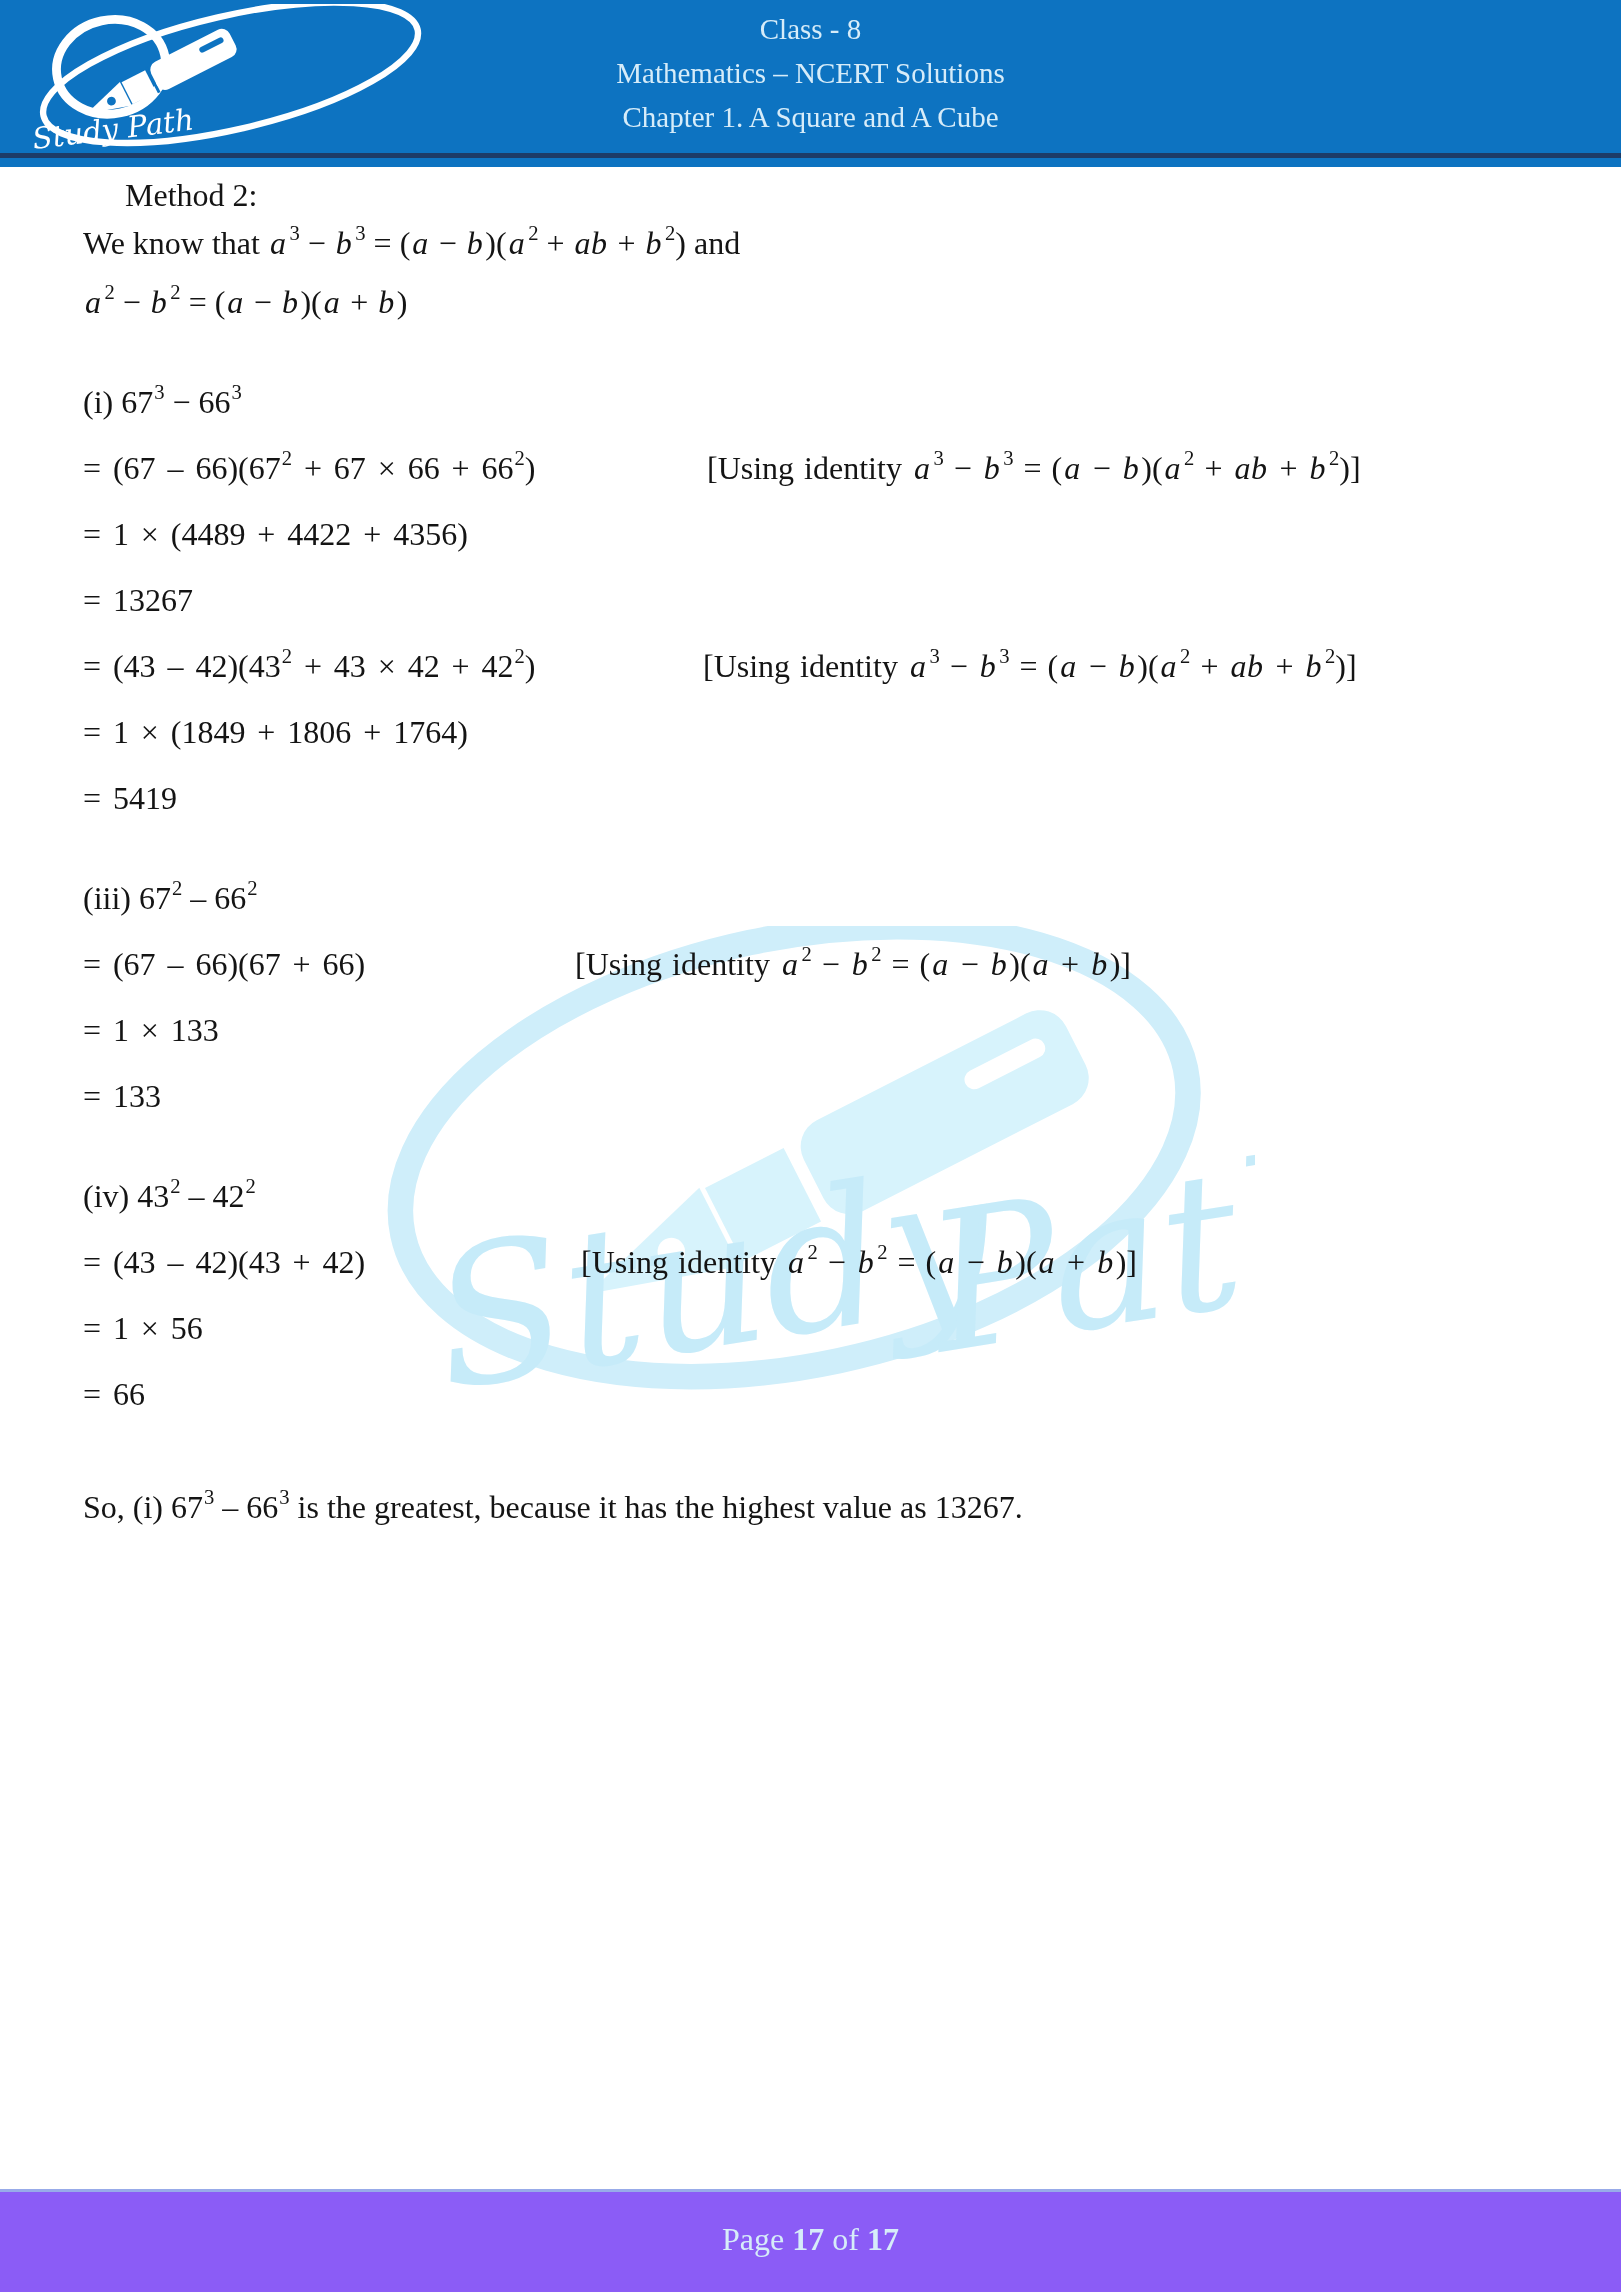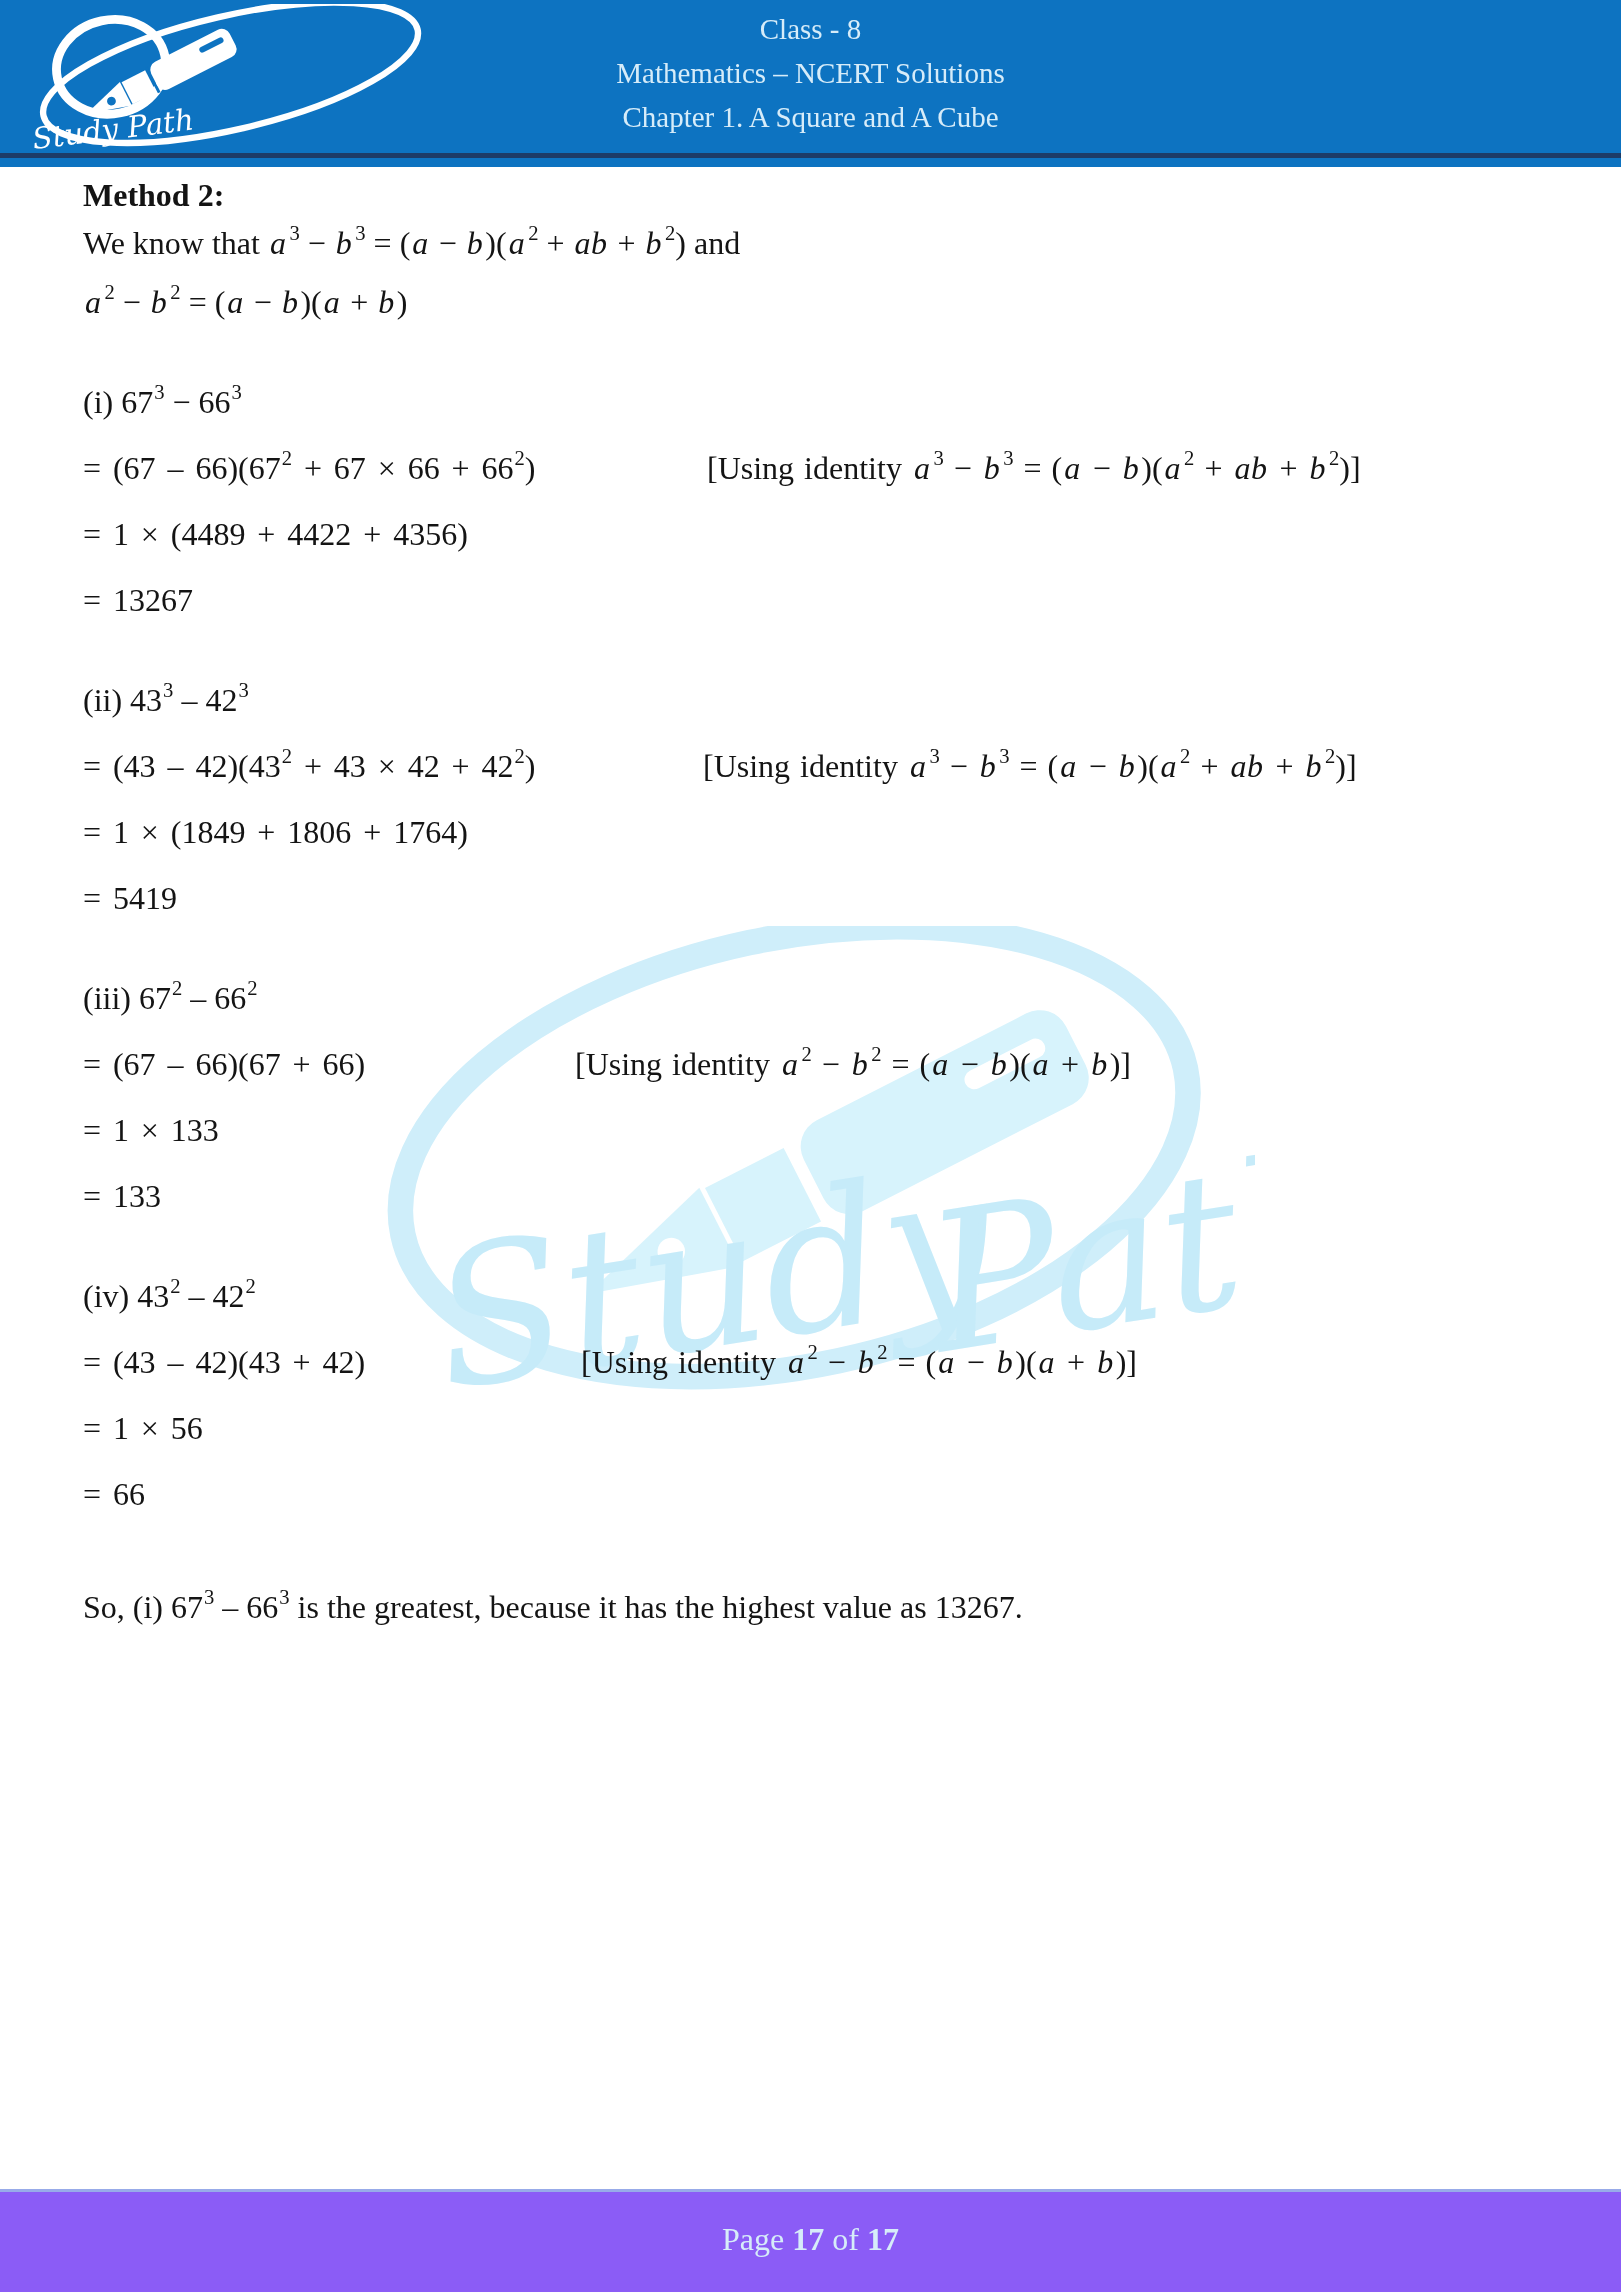--- a/index.html
+++ b/index.html
@@ -13,21 +13,21 @@
                color:#d6ecf9;font-size:29px;line-height:44px;}
   .logo{position:absolute;left:19.6px;top:3.9px;}
 
   
   .wm{position:absolute;left:353px;top:926px;z-index:1;}
 
   
   .content{position:absolute;top:167px;left:0;right:0;bottom:104px;
            padding:9.8px 39px 0 83px;font-size:32px;z-index:2;}
   .line{position:relative;margin:0 0 29px 0;line-height:37px;white-space:nowrap;}
-  .method{font-weight:bold;margin-bottom:10.8px;}
+  .method{font-weight:normal;margin-bottom:10.8px;margin-left:42px;}
   .intro{margin-bottom:22.5px;}
   .sec-head{margin-top:63px;}
   .concl{margin-top:76px;}
   .eq{word-spacing:3.9px;}
   .note{position:absolute;top:0;word-spacing:2px;}
   sup{font-size:20.6px;line-height:0;position:relative;top:-13.7px;vertical-align:baseline;margin-left:1px;}
   em{font-style:italic;margin:0 2px;letter-spacing:0.5px;}
 
   
   .footer{position:absolute;left:0;right:0;bottom:0;height:104px;background:#8b5cf6;z-index:3;}
@@ -88,21 +88,20 @@
     <div class="line intro"><em>a</em><sup>2</sup> − <em>b</em><sup>2</sup> = (<em>a</em> − <em>b</em>)(<em>a</em> + <em>b</em>)</div>
 
     <div class="line sec-head">(i) 67<sup>3</sup> − 66<sup>3</sup></div>
     <div class="line">
       <span class="eq">= (67 – 66)(67<sup>2</sup> + 67 × 66 + 66<sup>2</sup>)</span>
       <span class="note" style="left:624px">[Using identity <em>a</em><sup>3</sup> − <em>b</em><sup>3</sup> = (<em>a</em> − <em>b</em>)(<em>a</em><sup>2</sup> + <em>ab</em> + <em>b</em><sup>2</sup>)]</span>
     </div>
     <div class="line eq">= 1 × (4489 + 4422 + 4356)</div>
     <div class="line eq">= 13267</div>
 
-    <div class="line sec-head">(ii) 43<sup>3</sup> – 42<sup>3</sup></div>
     <div class="line">
       <span class="eq">= (43 – 42)(43<sup>2</sup> + 43 × 42 + 42<sup>2</sup>)</span>
       <span class="note" style="left:620px">[Using identity <em>a</em><sup>3</sup> − <em>b</em><sup>3</sup> = (<em>a</em> − <em>b</em>)(<em>a</em><sup>2</sup> + <em>ab</em> + <em>b</em><sup>2</sup>)]</span>
     </div>
     <div class="line eq">= 1 × (1849 + 1806 + 1764)</div>
     <div class="line eq">= 5419</div>
 
     <div class="line sec-head">(iii) 67<sup>2</sup> – 66<sup>2</sup></div>
     <div class="line">
       <span class="eq">= (67 – 66)(67 + 66)</span>

